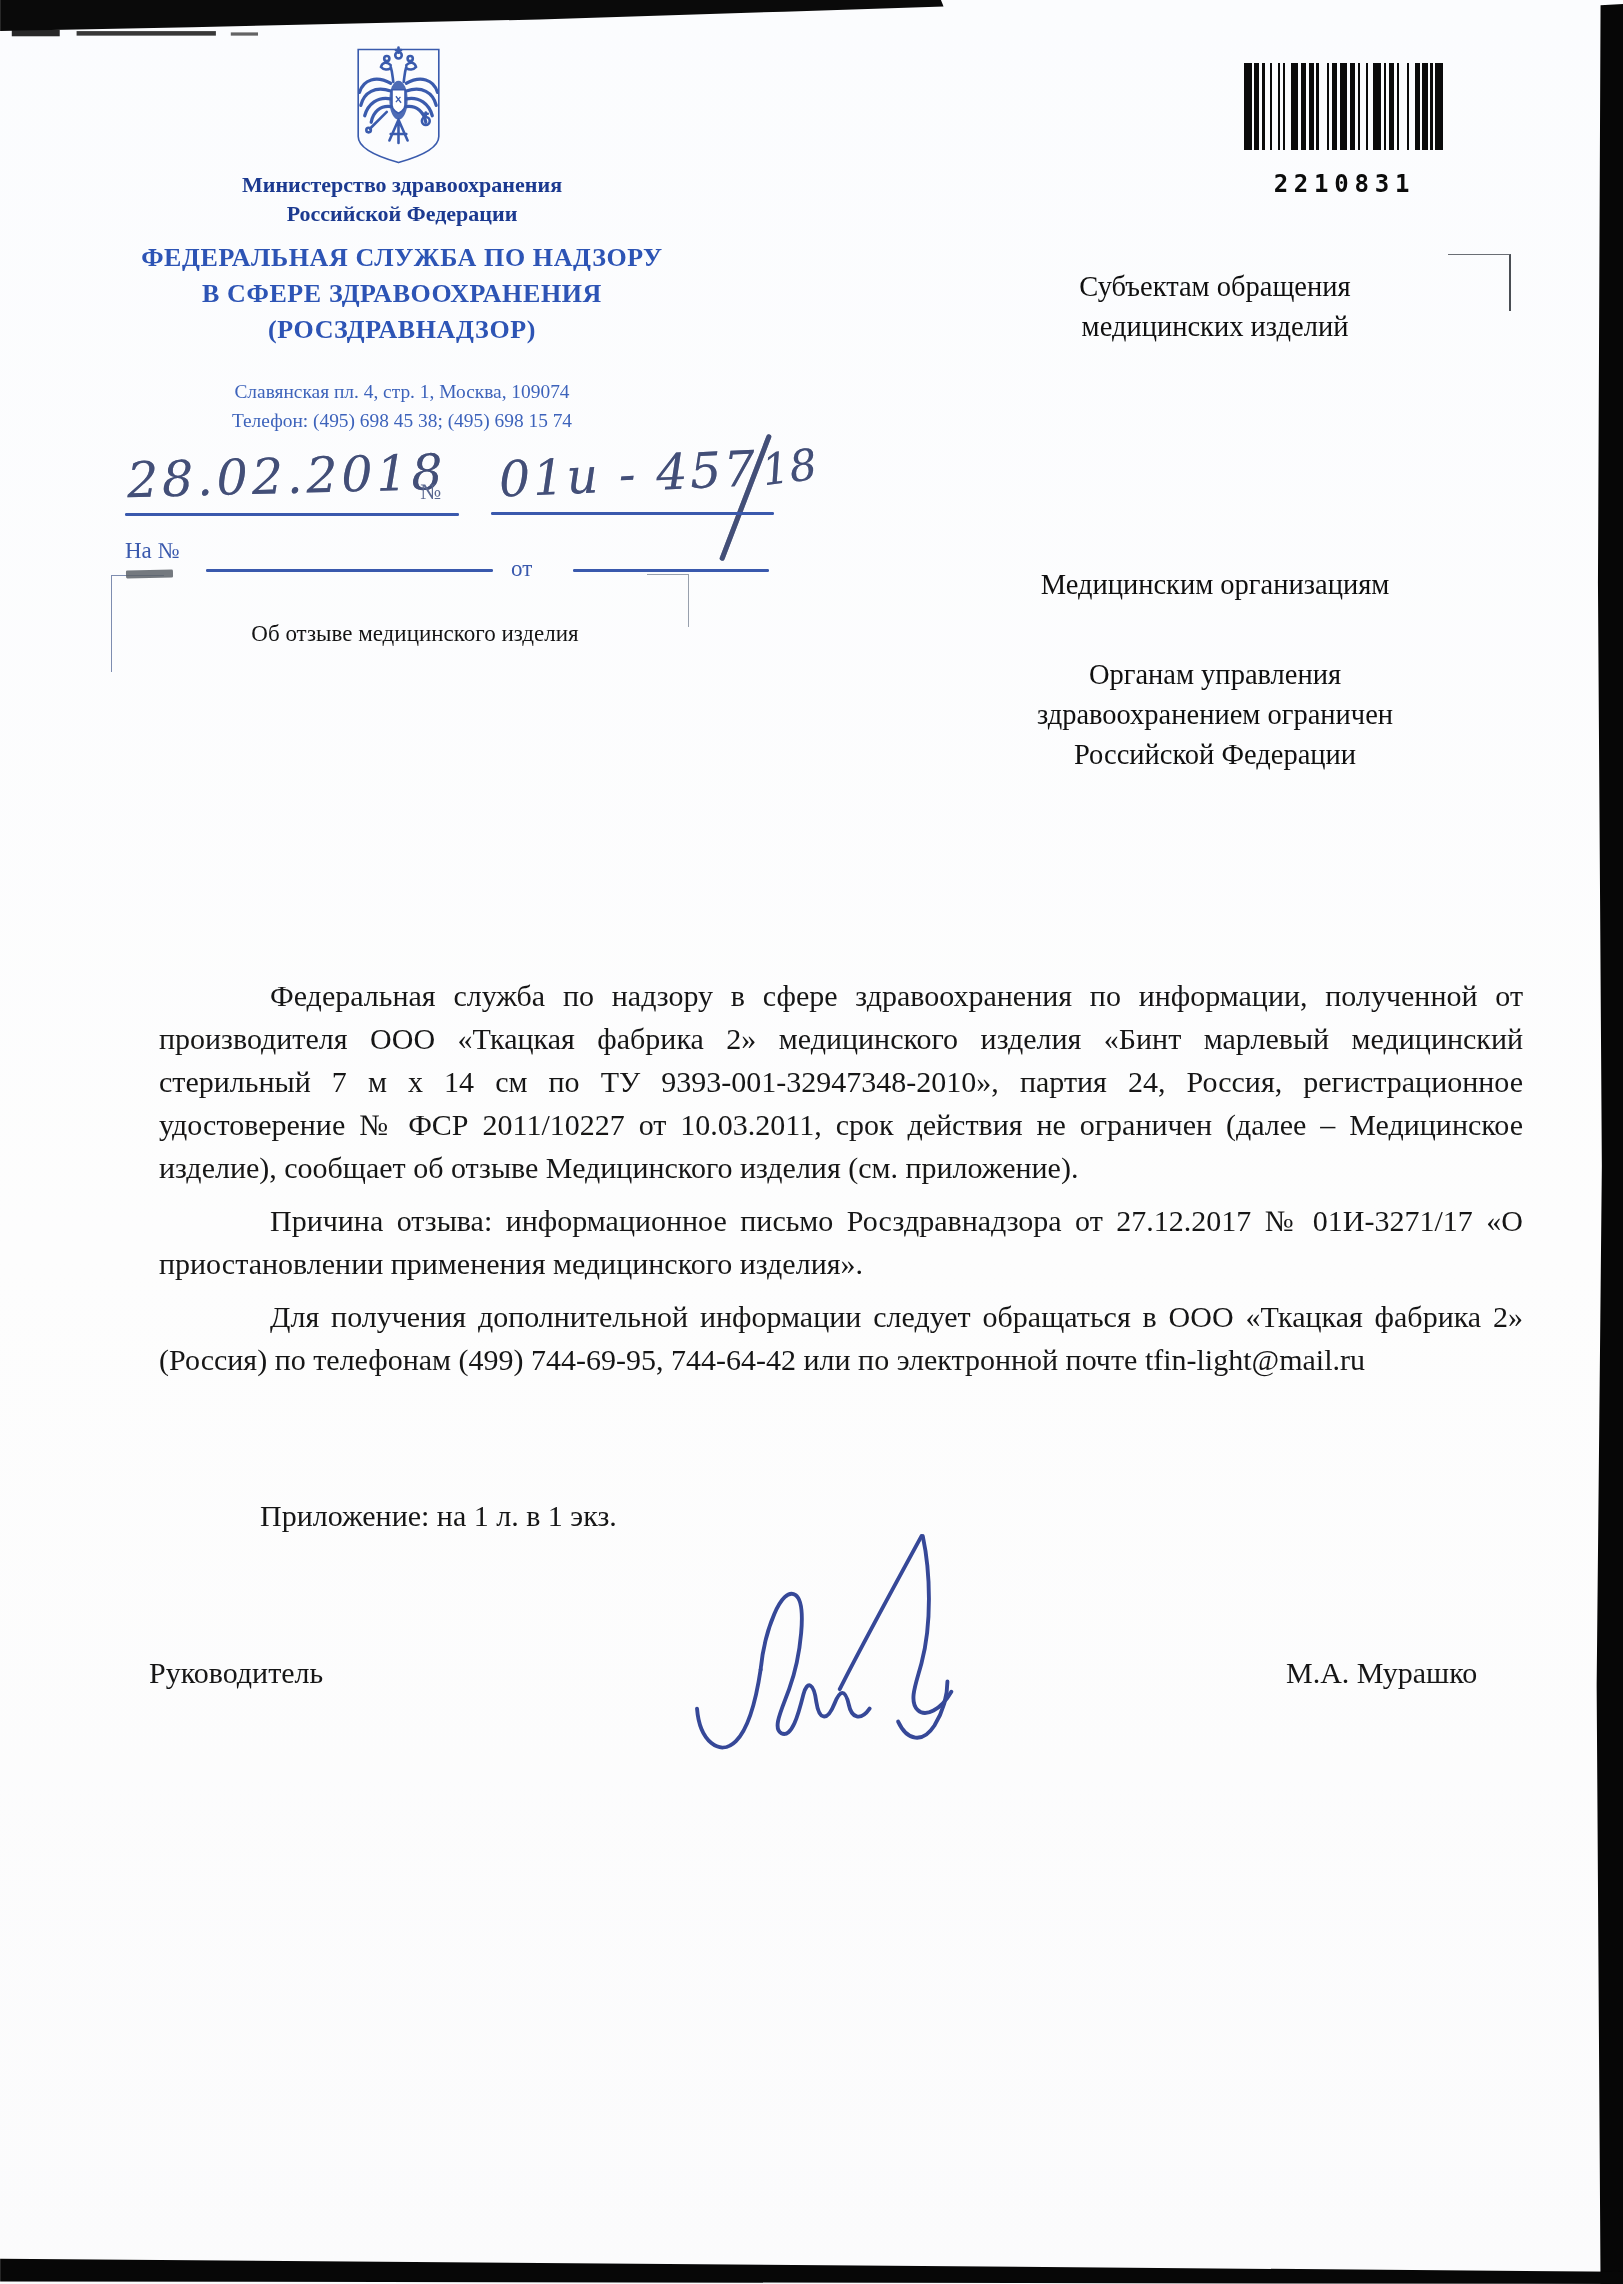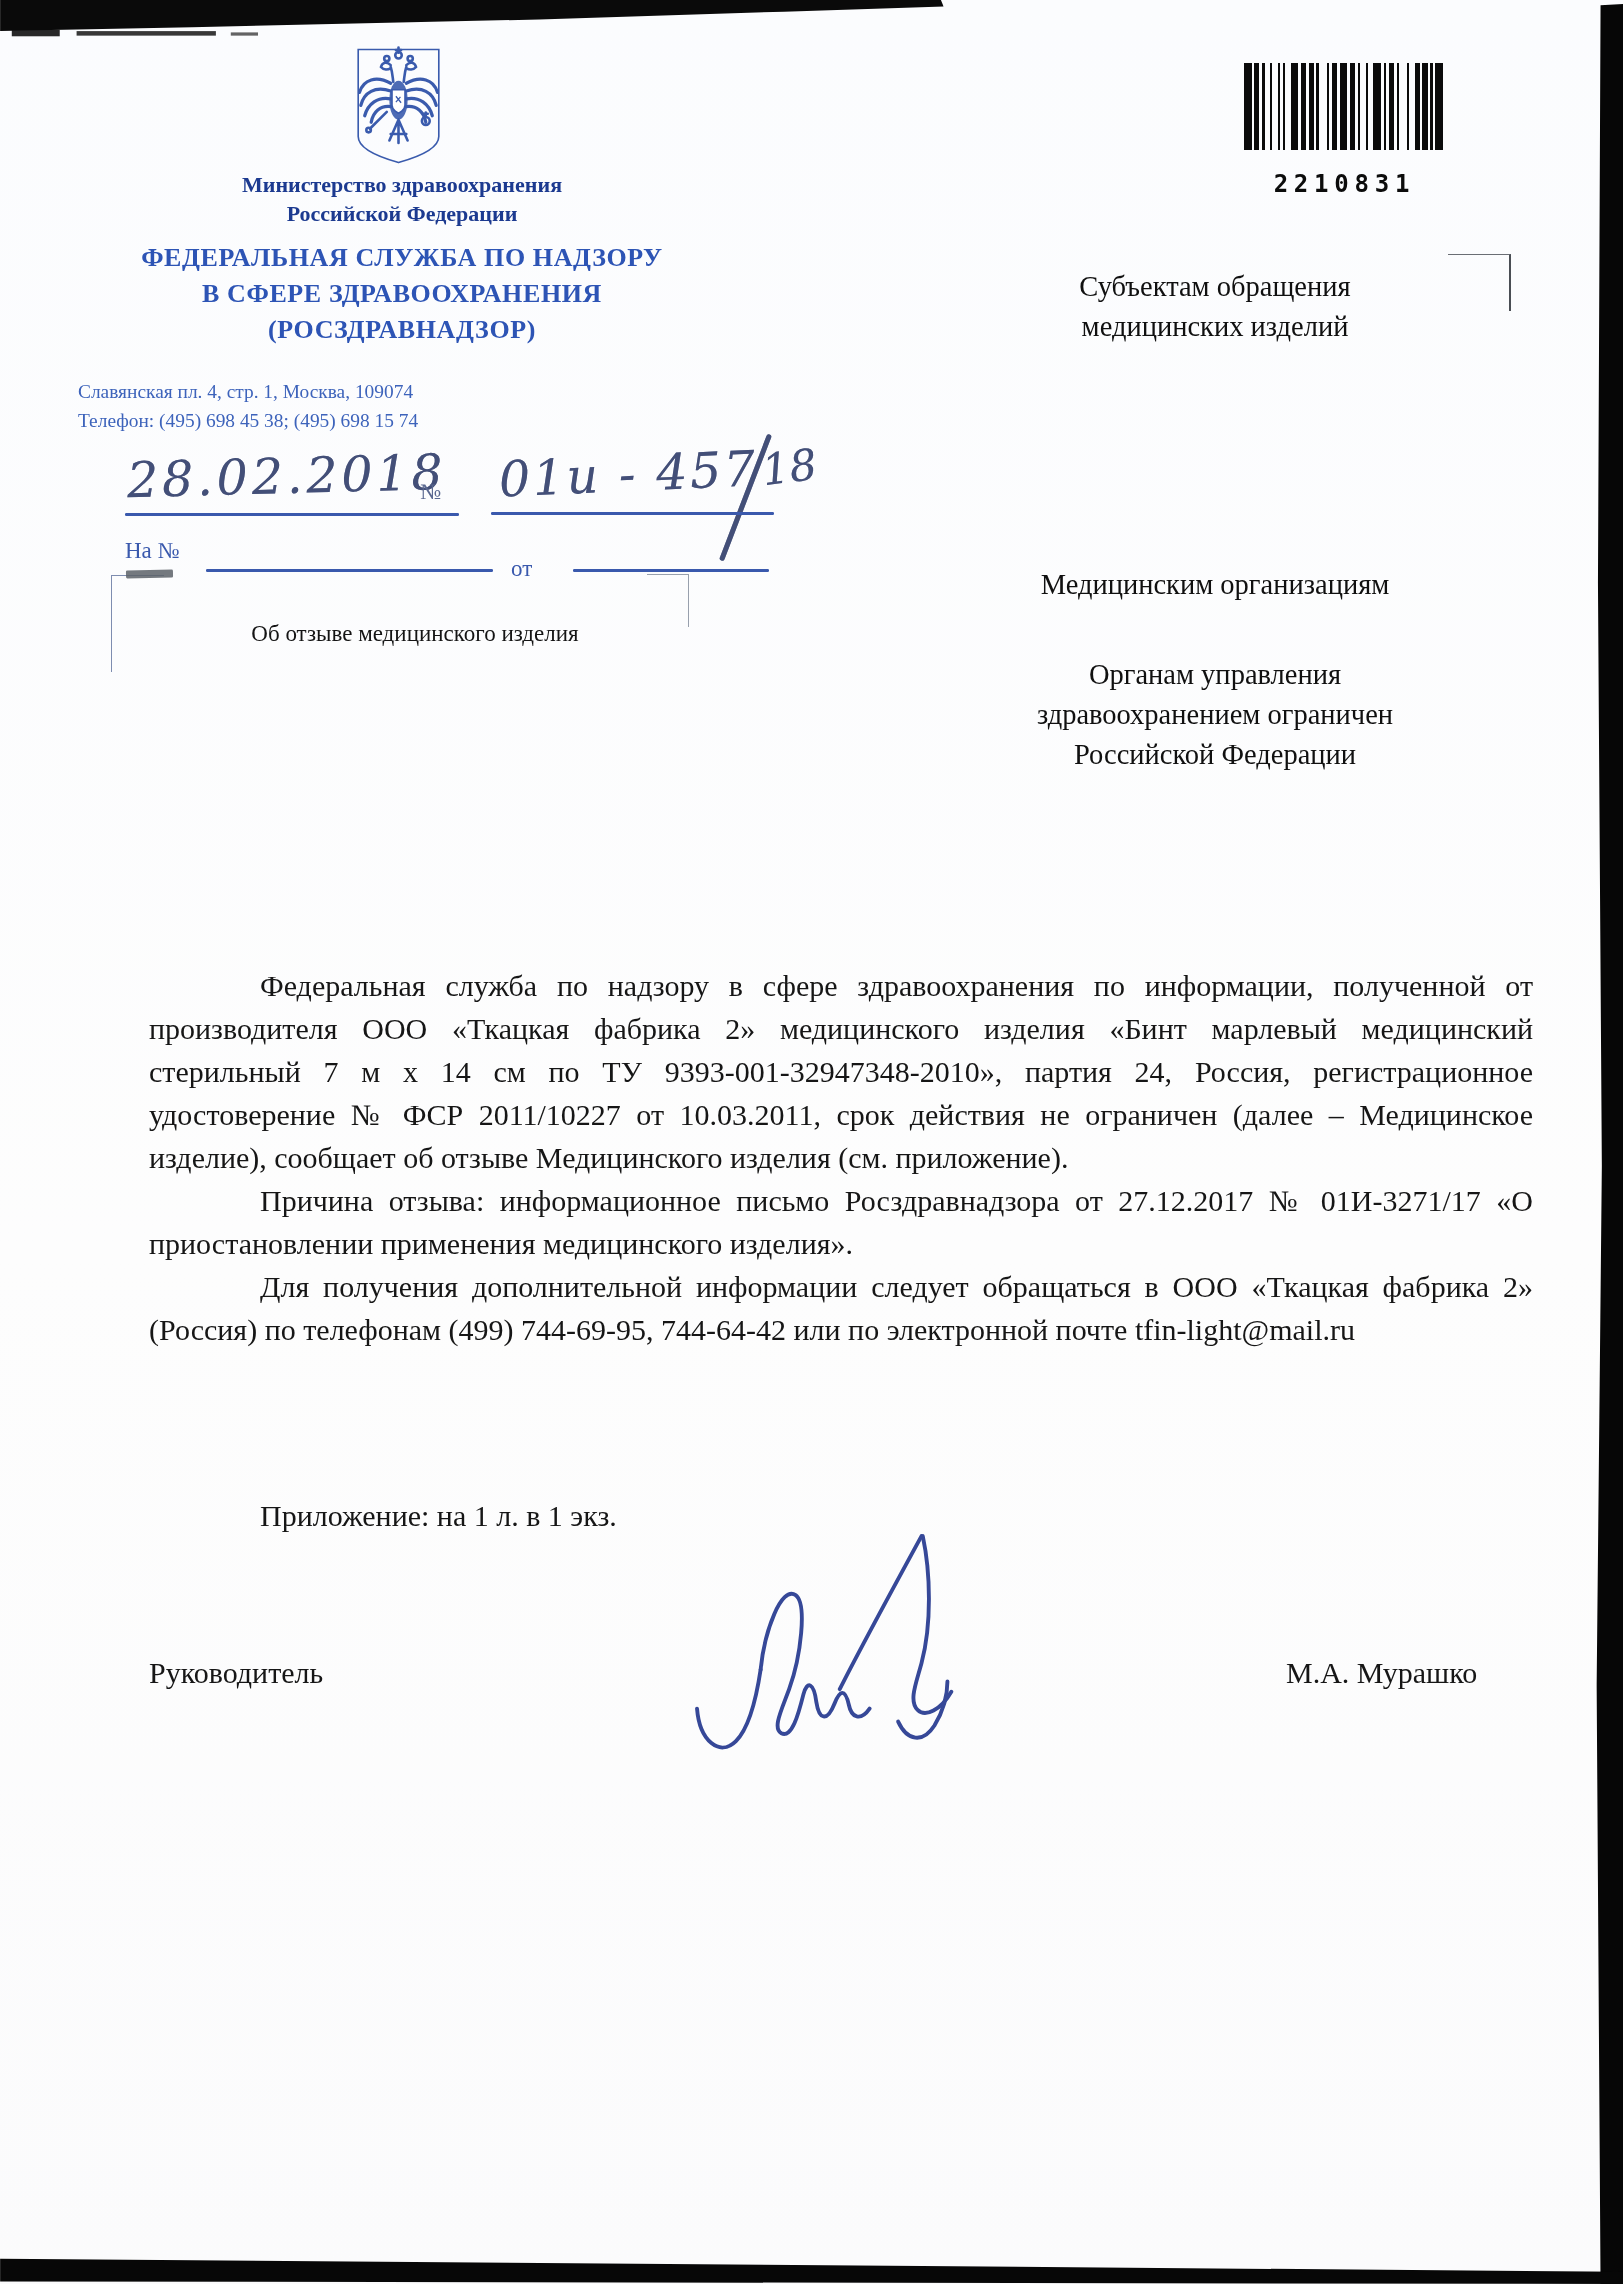--- a/index.html
+++ b/index.html
@@ -11,21 +11,21 @@
     font-family:"Liberation Serif", serif;
     color:#161616;
   }
   .abs{position:absolute;}
   
   .emblem{left:353px;top:45px;width:91px;height:122px;}
   .ministry{left:91px;top:171px;width:622px;text-align:center;
     font-size:22px;font-weight:bold;line-height:28.5px;color:#1c3a90;}
   .service{left:78px;top:240px;width:648px;text-align:center;
     font-size:26px;font-weight:bold;line-height:36px;color:#2d54b5;letter-spacing:0.6px;}
-  .addr{left:78px;top:378px;width:648px;text-align:left;
+  .addr{left:78px;top:378px;width:648px;text-align:center;
     font-size:19.4px;line-height:28.5px;color:#3d63bb;}
   
   .hand{font-family:"DejaVu Serif", serif;font-style:italic;color:#434f78;
     text-shadow:0 0 0.6px rgba(67,79,120,.55);}
   .hw-date{left:127px;top:448px;font-size:49px;letter-spacing:3.9px;transform:rotate(-1.5deg);}
   .no-sign{left:420px;top:479px;font-size:22px;color:#5a6890;font-family:"Liberation Serif",serif;}
   .hw-num{left:499px;top:446px;font-size:49px;letter-spacing:2.6px;transform:rotate(-2.5deg);}
   .hw-slash{left:743px;top:430px;width:4.5px;height:135px;background:#434f78;
     transform:rotate(21deg);border-radius:2.6px;box-shadow:0 0 0.6px rgba(67,79,120,.6);}
   .hw-suffix{left:762px;top:442px;font-size:43px;transform:rotate(-7deg);}
@@ -53,21 +53,21 @@
   .barcode-bars{display:flex;flex-direction:row;width:201px;height:87px;}
   .barcode-num{width:201px;text-align:center;margin-top:20px;
     font-family:"DejaVu Sans Mono", monospace;font-weight:bold;font-size:24px;
     letter-spacing:5.8px;color:#0c0c0c;}
   
   .addressee{left:930px;width:570px;text-align:center;font-size:28.5px;line-height:40px;color:#101010;margin-top:16px;}
   .g1{top:251px;} .g2{top:380px;} .g3{top:549px;} .g4{top:639px;}
   
   .body-text{left:149px;top:964px;width:1384px;font-size:30px;line-height:43px;
     text-align:justify;color:#161616;}
-  .body-text p{margin:0;text-indent:111px;}
+  .body-text p{margin:10px;text-indent:111px;}
   .attachment{left:260px;top:1499px;font-size:30px;}
   
   .position{left:149px;top:1656px;font-size:30px;text-align:center;}
   .signer-name{left:1286px;top:1656px;font-size:30px;}
   .signature{left:684px;top:1527px;width:305px;height:253px;}
   
   .artifacts{left:0;top:0;width:1624px;height:2284px;pointer-events:none;}
 </style>
 </head>
 <body>

